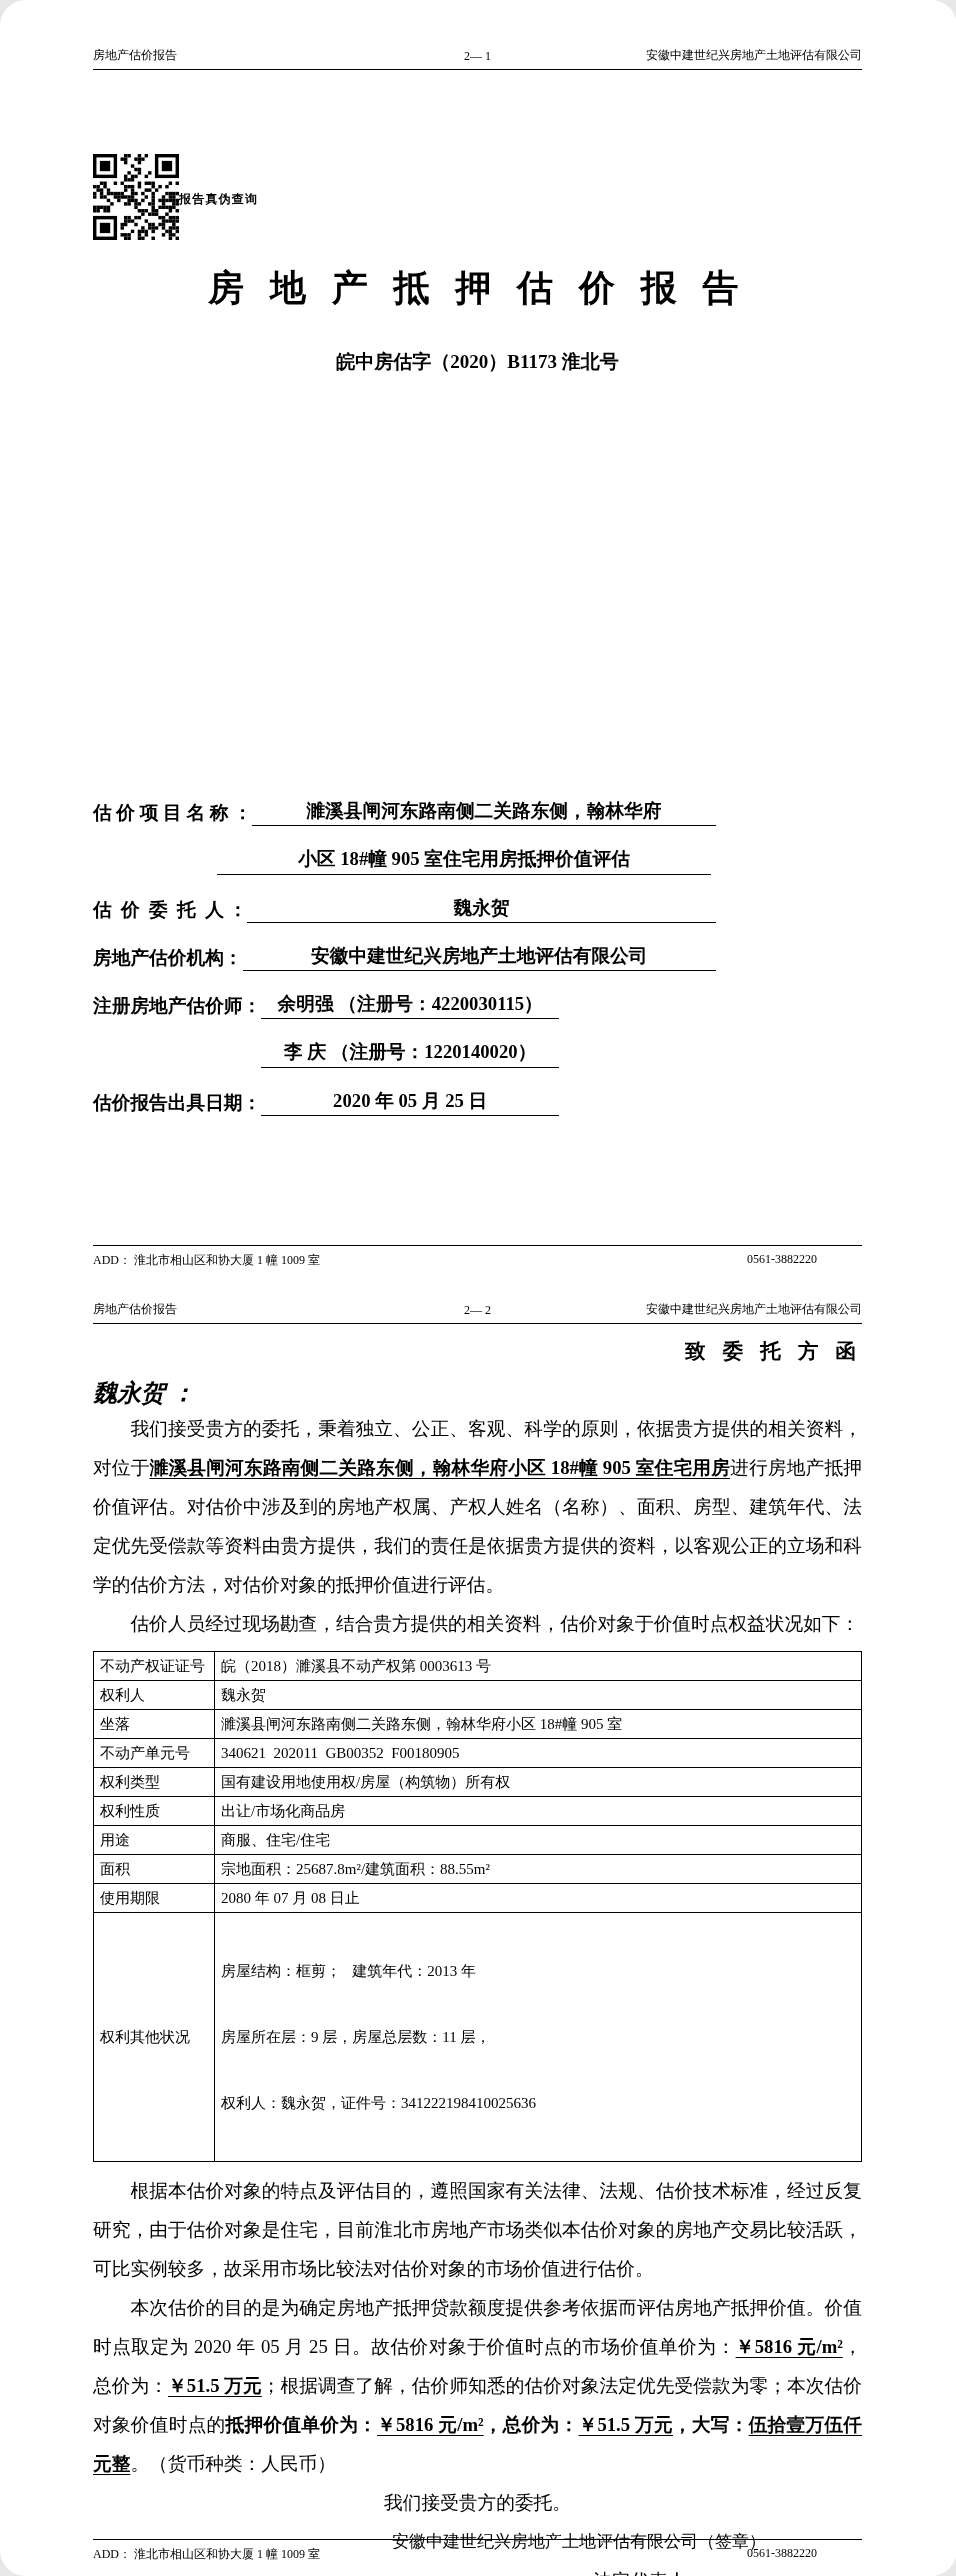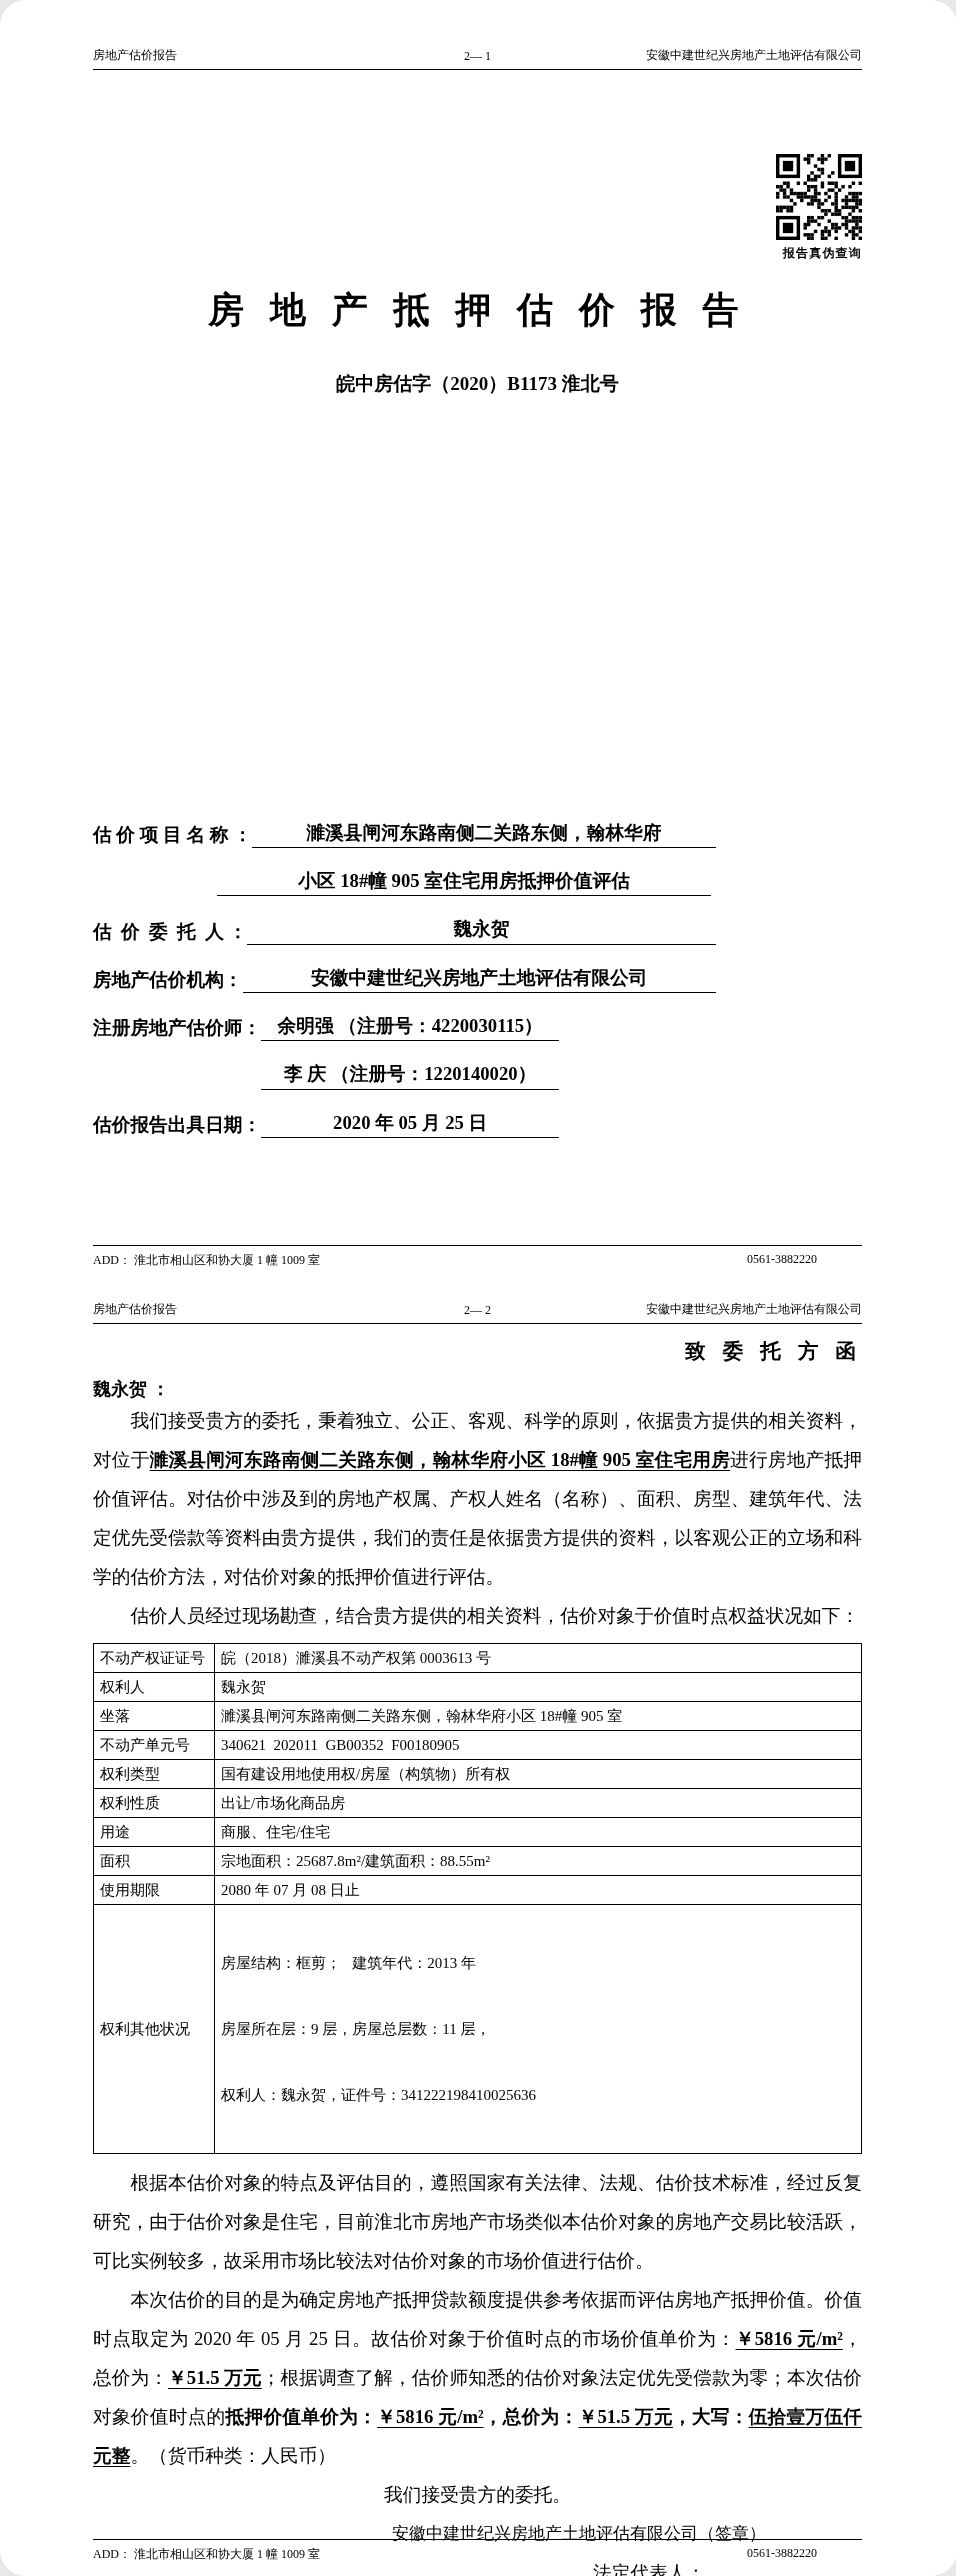--- a/index.html
+++ b/index.html
@@ -16,21 +16,21 @@
   .page2 { height:1299px; padding-top:24px; }
 
   
   .hdr { display:flex; justify-content:space-between; align-items:flex-end;
          border-bottom:1.2px solid #000; padding-bottom:4.8px; font-size:12px; }
   .hdr .hl { flex:1 1 0; text-align:left; }
   .hdr .hc { flex:0 0 auto; text-align:center; }
   .hdr .hr { flex:1 1 0; text-align:right; }
 
   
-  .qr-wrap { margin-top:84px; display:flex; flex-direction:column; align-items:flex-end; }
+  .qr-wrap { margin-top:84px; display:flex; flex-direction:row; align-items:center; }
   .qr-svg { width:86px; height:86px; display:block; }
   .qr-caption { font-size:12px; font-weight:bold; margin-top:4.8px; letter-spacing:1.2px; }
 
   .main-title { margin-top:27px; text-align:center; font-size:36px; font-weight:bold;
                 letter-spacing:8.4px; line-height:1.2; }
   .doc-no { margin-top:39px; text-align:center; font-size:19px; font-weight:bold; }
 
   
   .form { margin-top:422px; font-weight:bold; font-size:18.7px; }
   .f-row { display:flex; align-items:flex-end; margin-bottom:19px; line-height:1.45; }
@@ -46,21 +46,21 @@
   .page-footer { position:absolute; left:93px; right:95px;
                  border-top:1.2px solid #000; padding-top:6px;
                  display:flex; justify-content:space-between; font-size:12px; }
   .footer1 { bottom:8.4px; }
   .footer2 { bottom:13.3px; }
   .ph { padding-right:45px; }
 
   
   .letter-title { margin-top:13.3px; text-align:right; font-size:20.5px; font-weight:bold;
                   letter-spacing:6px; }
-  .salutation { margin-top:12px; font-size:18px; font-weight:bold; }
+  .salutation { margin-top:12px; font-size:24px; font-weight:bold;font-style:italic; }
   .para { font-size:18.7px; line-height:39px; text-indent:2em; margin:0;
           text-align:justify; }
   .b  { font-weight:bold; }
   .bu { font-weight:bold; text-decoration:underline; text-decoration-thickness:1.2px;
         text-underline-offset:4.2px; }
 
   table.rights { width:100%; border-collapse:collapse; margin:8.4px 0; font-size:15px; }
   table.rights td { border:1.2px solid #000; padding:3px 6px; white-space:pre-wrap;
                     line-height:22px; vertical-align:middle; }
   td.tl { width:121px; }

